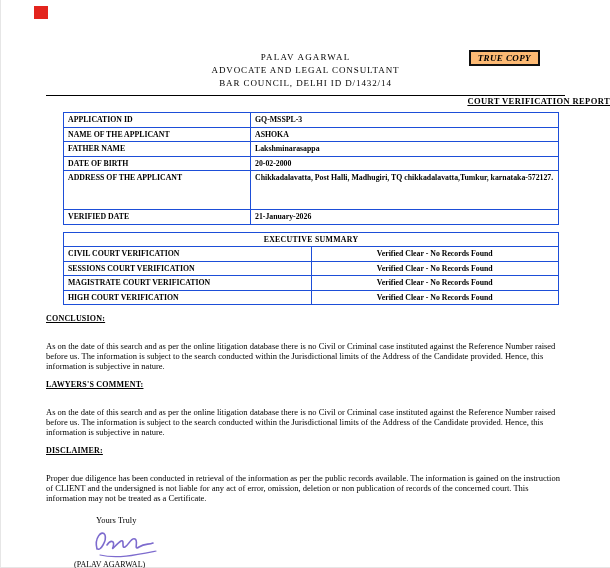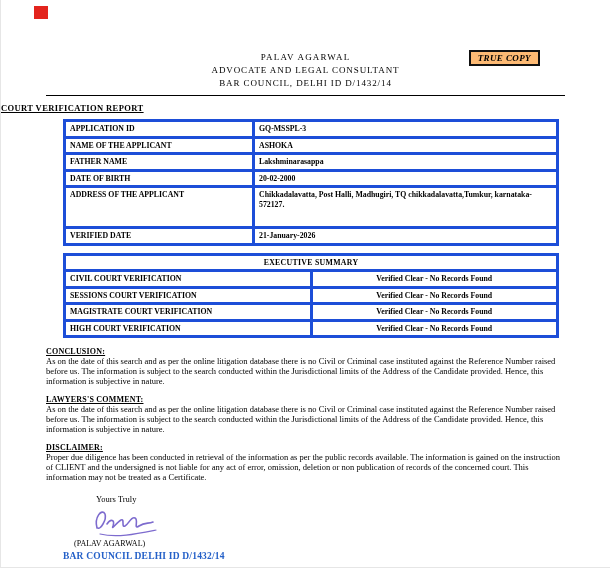--- a/index.html
+++ b/index.html
@@ -12,36 +12,36 @@
   .letterhead{margin-top:52px;text-align:center;}
   .lh-name{font-size:9px;letter-spacing:1.2px;}
   .lh-sub{font-size:9px;letter-spacing:0.9px;margin-top:3px;}
   .lh-bar{font-size:9px;letter-spacing:0.9px;margin-top:3px;}
   .true-copy{
     position:absolute;right:70px;top:50px;border:2px solid #111;
     padding:1px 7px;font-size:9px;font-weight:bold;font-style:italic;letter-spacing:0.4px;background:#fdba74;
   }
   .head-rule{border:none;border-top:1.6px solid #000;margin:7px 45px 0 45px;}
   .report-title{
-    text-align:left;font-weight:bold;font-size:8.5px;text-decoration:underline;
-    margin-top:7px;letter-spacing:0.4px;
+    text-align:right;font-weight:bold;font-size:8.5px;text-decoration:underline;
+    letter-spacing:0.4px;
   }
   .content{padding:0 45px;}
   table.tbl{border-collapse:collapse;width:496px;margin-left:17px;table-layout:fixed;}
-  .tbl td{border:3px solid #1d4ed8;font-size:7.8px;padding:2px 4px;line-height:9.5px;vertical-align:middle;}
+  .tbl td{border:1px solid #1d4ed8;font-size:7.8px;padding:2px 4px;line-height:9.5px;vertical-align:middle;}
   .tbl .lbl{width:178px;font-weight:bold;}
   table.applicant{margin-top:6px;}
   .applicant .val{font-weight:bold;}
   tr.tall td{height:34px;vertical-align:top;margin-top:39px;}
   table.summary{margin-top:7px;}
   .sum-head{text-align:center;font-weight:bold;letter-spacing:0.3px;}
   .summary .val{font-weight:bold;text-align:center;margin-left:11px;}
   .section{margin-top:9px;}
   .sec-head{font-weight:bold;font-size:8px;text-decoration:underline;letter-spacing:0.2px;}
-  .sec-body{font-size:8.5px;line-height:10px;margin-top:0;}
+  .sec-body{font-size:8.5px;line-height:10px;margin-top:18px;}
   .closing{margin-top:12px;margin-left:50px;font-size:8.5px;}
   .sig{display:block;margin-left:44px;margin-top:1px;}
   .sig-name{margin-left:28px;font-size:8px;}
   .sig-bar{margin-left:17px;margin-top:3px;font-size:9.5px;font-weight:bold;color:#2460c8;letter-spacing:0.2px;}
 </style>
 </head>
 <body>
 
 <div class="page">
 

